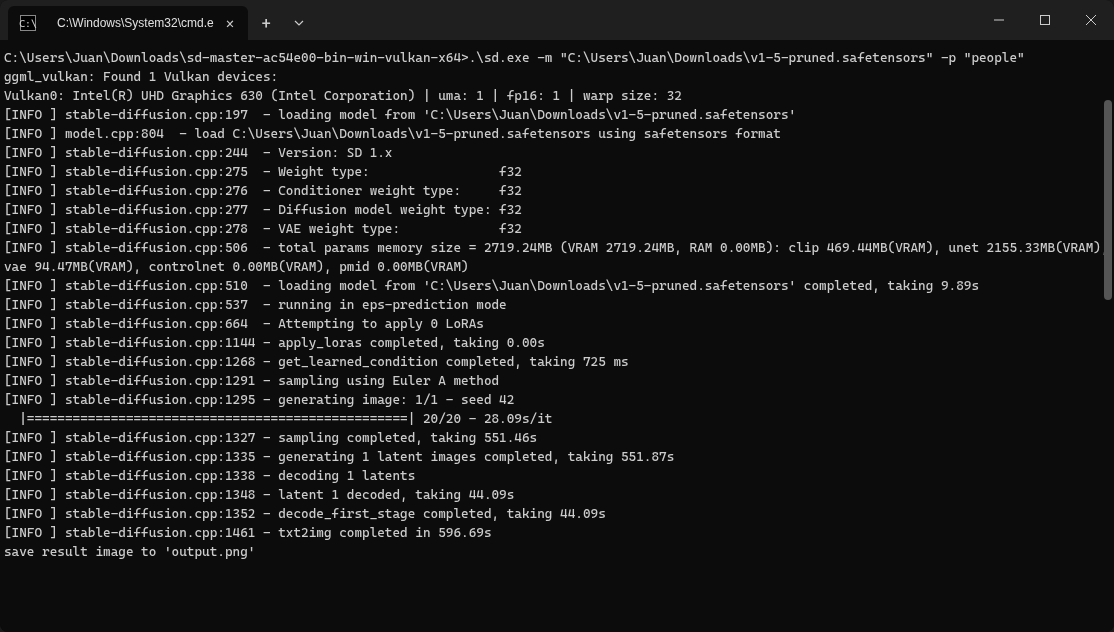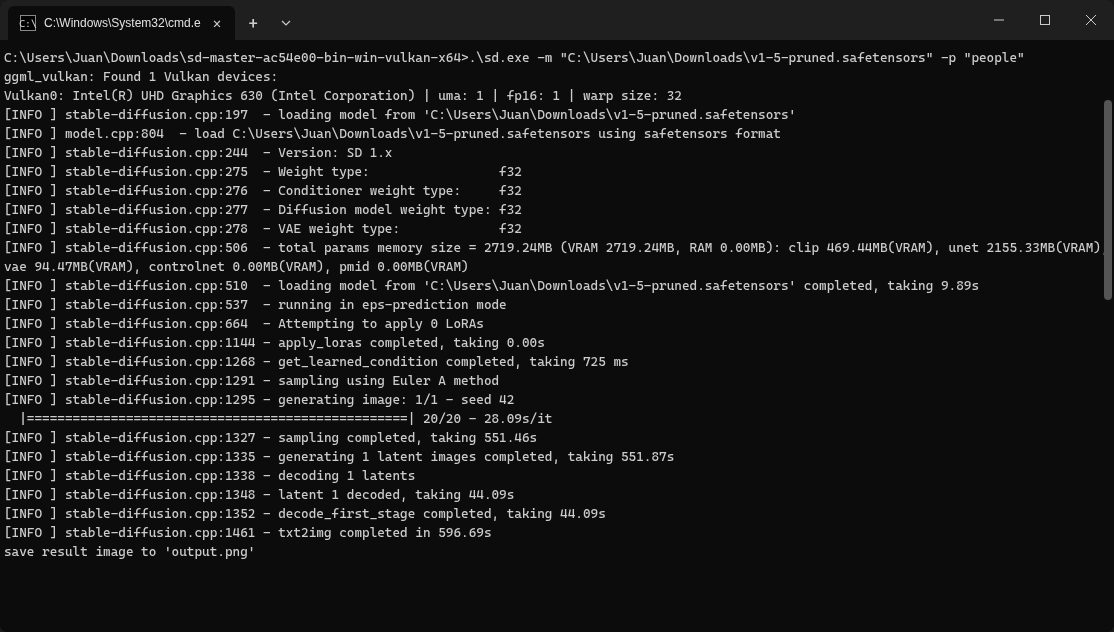--- a/index.html
+++ b/index.html
@@ -49,20 +49,21 @@
       font-size: 10px;
       border: 1px solid #888;
       background: #000;
     }
     .tab-title {
       color: #e0e0e0;
       font-size: 12px;
       font-family: 'Segoe UI', sans-serif;
       white-space: nowrap;
       overflow: hidden;
+      margin-left: 13px;
     }
     .tab-close {
       color: #ccc;
       font-size: 14px;
       padding: 2px 4px;
       cursor: pointer;
     }
     .new-tab {
       display: flex;
       align-items: center;

